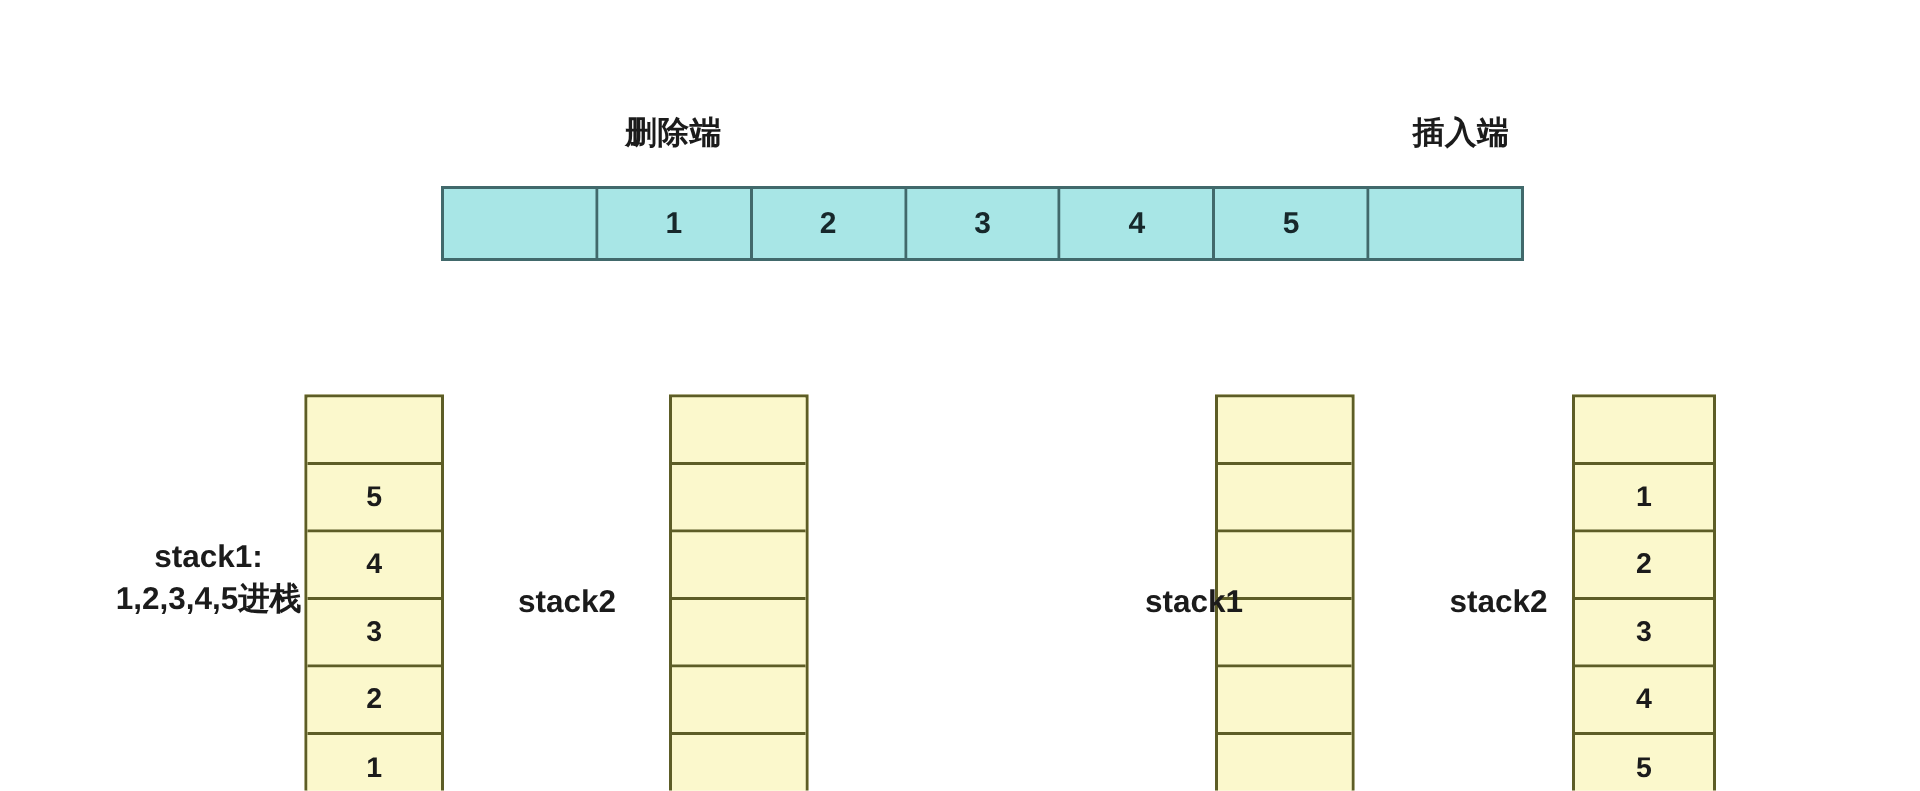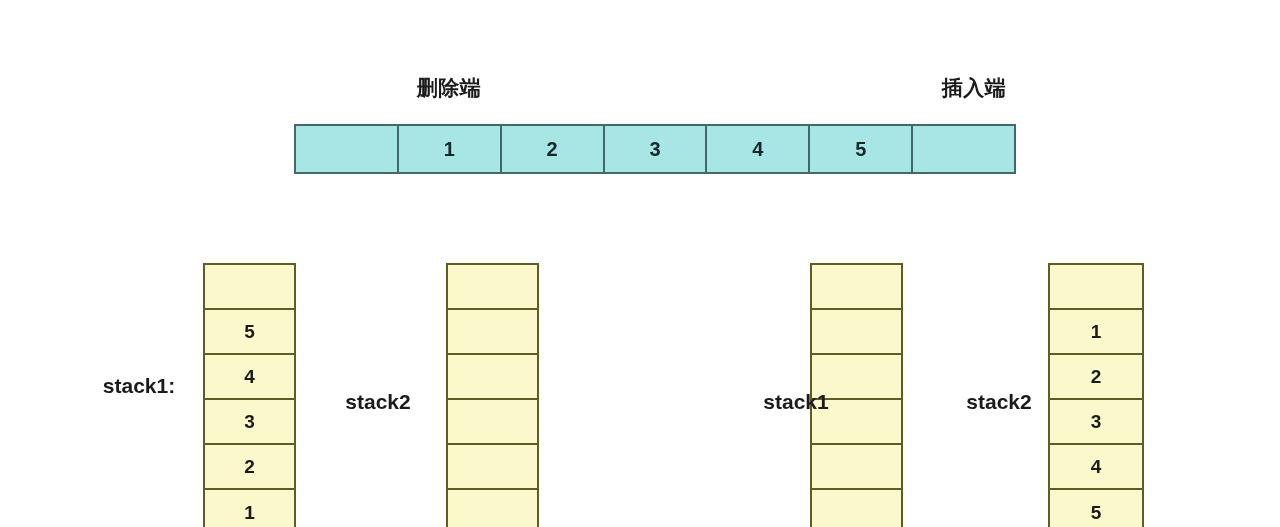--- a/index.html
+++ b/index.html
@@ -157,20 +157,21 @@
     <div class="stack-cell"></div>
     <div class="stack-cell">1</div>
     <div class="stack-cell">2</div>
     <div class="stack-cell">3</div>
     <div class="stack-cell">4</div>
     <div class="stack-cell">5</div>
   </div>
 
   <div class="stack-caption caption-1">
     <span>stack1:</span>
+    <span class="caption-line2">1,2,3,4,5进栈</span>
   </div>
   <div class="stack-caption caption-2">
     <span>stack2</span>
   </div>
   <div class="stack-caption caption-3">
     <span>stack1</span>
   </div>
   <div class="stack-caption caption-4">
     <span>stack2</span>
   </div>

